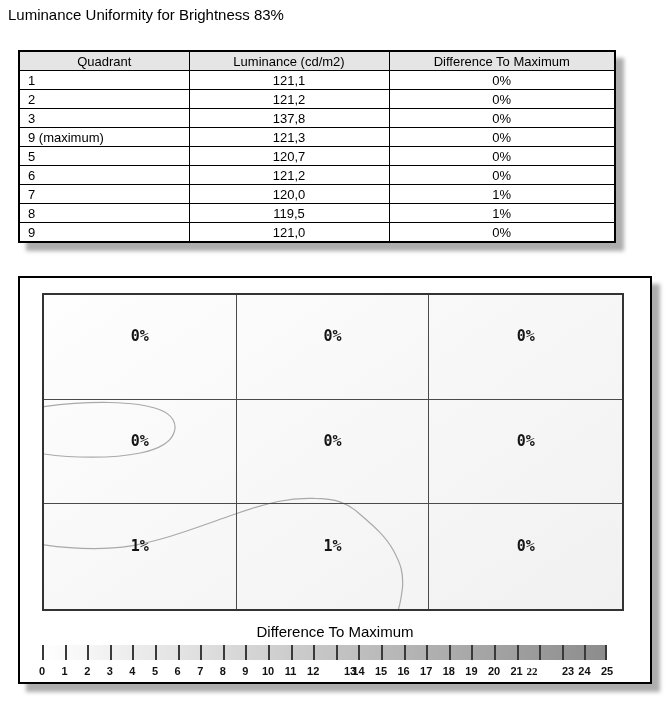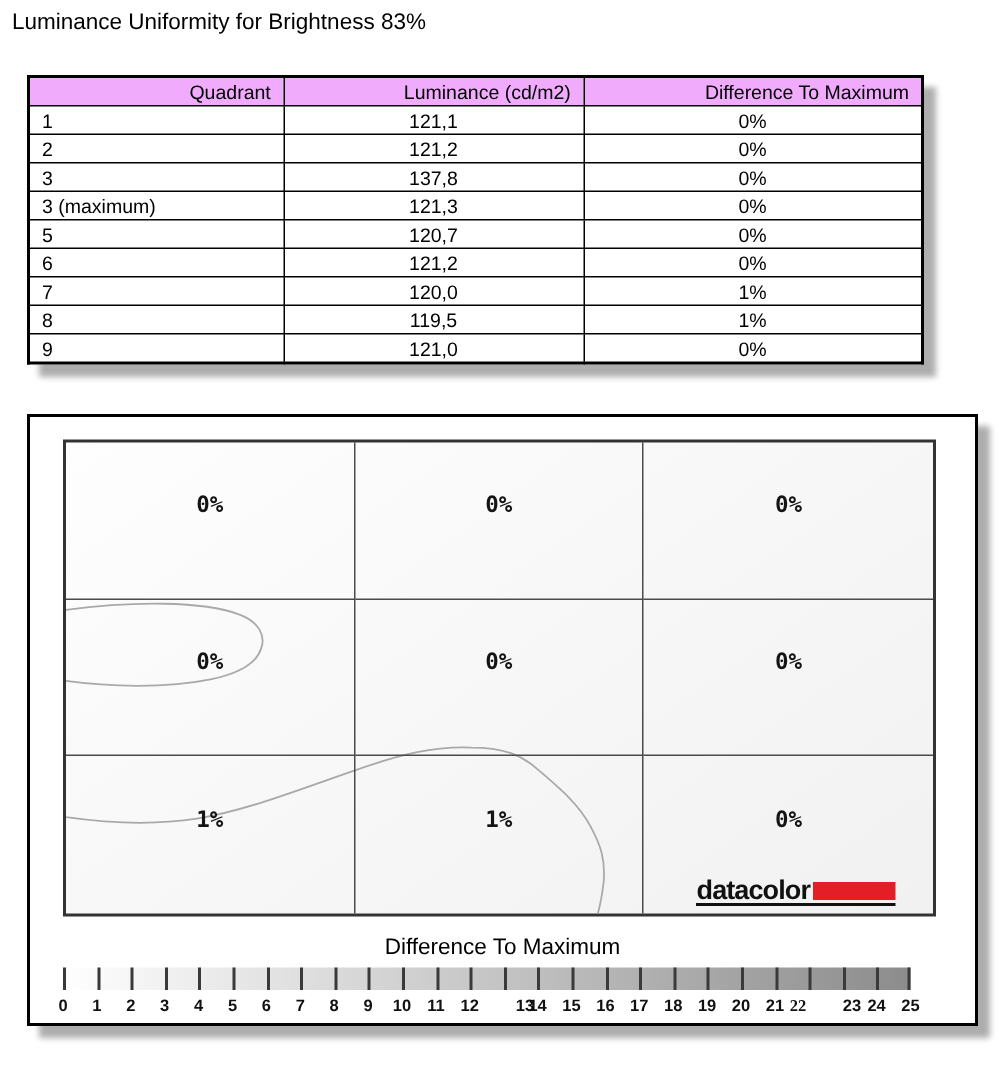--- a/index.html
+++ b/index.html
@@ -7,21 +7,21 @@
         font-family:"Liberation Sans",sans-serif;color:#000;overflow:hidden;}
 
   .title{position:absolute;left:8px;top:6px;font-size:15px;color:#000;}
 
   
   table.lum{position:absolute;left:18px;top:50px;border-collapse:collapse;
             border:2px solid #000;background:#fff;table-layout:fixed;
             box-shadow:8px 8px 4px rgba(0,0,0,0.32);}
   table.lum th,table.lum td{border:1px solid #000;height:18px;padding:0 8px;
             font-size:13px;font-weight:normal;overflow:hidden;white-space:nowrap;}
-  table.lum th{text-align:right;background:#f0abfc;}
+  table.lum th{text-align:center;background:#e5e5e5;}
   td.left{text-align:left;}
   td.center{text-align:center;margin-top:35px;}
 
   
   .panel{position:absolute;left:18px;top:276px;width:634px;height:408px;
          border:2px solid #000;box-sizing:border-box;background:#fff;
          box-shadow:8px 8px 4px rgba(0,0,0,0.32);}
 
   .grid{position:absolute;left:22px;top:15px;width:582px;height:318px;
         border:2px solid #333;box-sizing:border-box;
@@ -76,21 +76,21 @@
           <td class="left">2</td>
           <td class="center">121,2</td>
           <td class="center">0%</td>
         </tr>
         <tr>
           <td class="left">3</td>
           <td class="center">137,8</td>
           <td class="center">0%</td>
         </tr>
         <tr>
-          <td class="left">3 (maximum)</td>
+          <td class="left">9 (maximum)</td>
           <td class="center">121,3</td>
           <td class="center">0%</td>
         </tr>
         <tr>
           <td class="left">5</td>
           <td class="center">120,7</td>
           <td class="center">0%</td>
         </tr>
         <tr>
           <td class="left">6</td>
@@ -115,24 +115,20 @@
       </tbody>
   </table>
 
   <div class="panel">
 
     <div class="grid" id="grid">
       <svg class="contours" viewBox="0 0 582 318" preserveAspectRatio="none">
         <path d="M 0 113 C 45 107, 92 107, 116 116 C 130 121, 134 131, 131 139 C 128 149, 116 156, 97 160 C 68 166, 28 165, 0 161" fill="none" stroke="#a9a9a9" stroke-width="1.2"></path>
         <path d="M 0 253 C 35 258, 62 258, 88 254 C 122 248, 152 236, 192 222 C 226 210, 248 205, 272 206 C 294 206, 306 211, 317 221 C 332 234, 344 244, 352 259 C 359 272, 362 281, 361 296 C 360 305, 359 311, 357 318" fill="none" stroke="#a9a9a9" stroke-width="1.2"></path>
       </svg>
-      <div class="logo">
-        <span class="logo-text">datacolor</span>
-        <span class="logo-bar" id="logo-bar" style="background: rgb(228, 30, 38);"></span>
-      </div>
     <div class="cell br bb">
           <span class="pct">0%</span>
         </div>
         <div class="cell br bb">
           <span class="pct">0%</span>
         </div>
         <div class="cell bb">
           <span class="pct">0%</span>
         </div>
         <div class="cell br bb">

